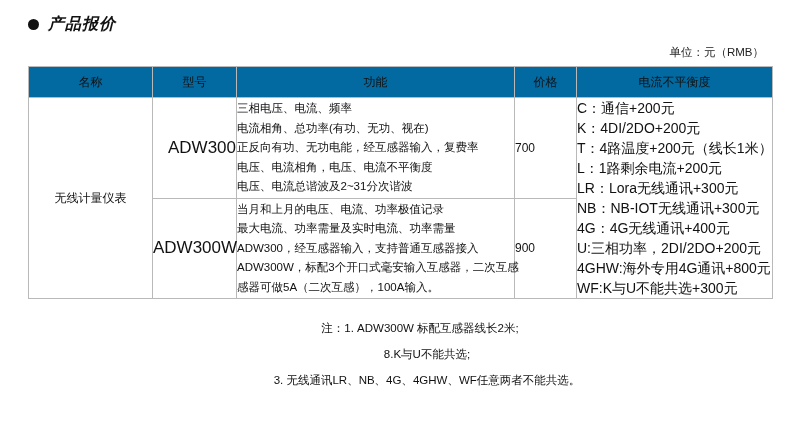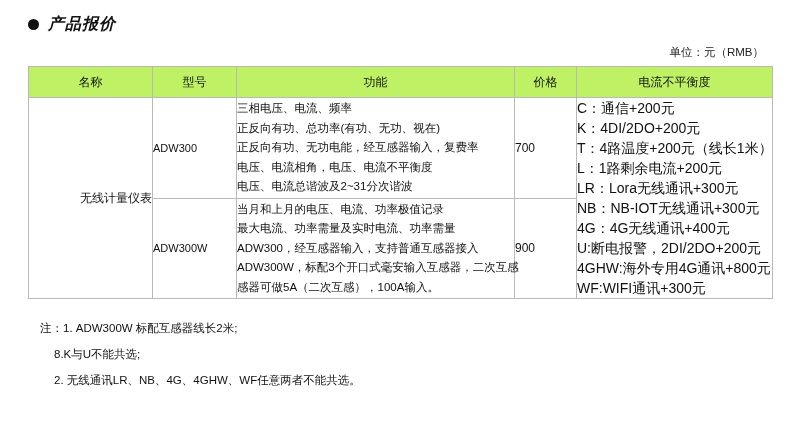--- a/index.html
+++ b/index.html
@@ -62,41 +62,41 @@
     border-collapse: collapse;
     table-layout: fixed;
     font-size: 11.5px;
   }
   table.quote td, table.quote th {
     border: 1px solid #b9b9b9;
     padding: 0;
     vertical-align: middle;
   }
   thead th {
-    background: #bef264;
+    background: #0369a1;
     font-weight: normal;
     font-size: 12px;
     height: 30px;
     text-align: center;
     color: #111111;
   }
   .col-name  { width: 124px; }
   .col-model { width: 84px; }
   .col-func  { width: 278px; }
   .col-price { width: 62px; }
   .col-aux   { width: 196px; }
 
   td.cell-name {
+    text-align: center;
+    font-size: 12px;
+    color: #111;
+  }
+  td.cell-model {
     text-align: right;
-    font-size: 12px;
-    color: #111;
-  }
-  td.cell-model {
-    text-align: left;
-    font-size: 11px;
+    font-size: 17px;
     color: #111;
   }
   td.cell-price {
     text-align: left;
     font-size: 12px;
     color: #111;
   }
   td.cell-func {
     padding: 9px 6px 9px 10px;
     vertical-align: top;
@@ -116,20 +116,21 @@
     font-size: 14px;
     color: #111;
     white-space: nowrap;
   }
 
   
   .notes {
     margin: 16px 0 0 40px;
     font-size: 11.5px;
     color: #111;
+    text-align: center;
   }
   .note-line {
     line-height: 26px;
   }
   .note-indent {
     padding-left: 14px;
   }
 </style>
 </head>
 <body>
@@ -160,53 +161,53 @@
           <th>价格</th>
           <th>电流不平衡度</th>
         </tr>
       </thead>
       <tbody>
         <tr>
           <td class="cell-name" rowspan="2">无线计量仪表</td>
           <td class="cell-model">ADW300</td>
           <td class="cell-func">
             <div class="line">三相电压、电流、频率</div>
-            <div class="line">正反向有功、总功率(有功、无功、视在)</div>
+            <div class="line">电流相角、总功率(有功、无功、视在)</div>
             <div class="line">正反向有功、无功电能，经互感器输入，复费率</div>
             <div class="line">电压、电流相角，电压、电流不平衡度</div>
             <div class="line">电压、电流总谐波及2~31分次谐波</div>
           </td>
           <td class="cell-price">700</td>
           <td class="cell-aux" rowspan="2">
             <div class="aux-line">C：通信+200元</div>
             <div class="aux-line">K：4DI/2DO+200元</div>
             <div class="aux-line">T：4路温度+200元（线长1米）</div>
             <div class="aux-line">L：1路剩余电流+200元</div>
             <div class="aux-line">LR：Lora无线通讯+300元</div>
             <div class="aux-line">NB：NB-IOT无线通讯+300元</div>
             <div class="aux-line">4G：4G无线通讯+400元</div>
-            <div class="aux-line">U:断电报警，2DI/2DO+200元</div>
+            <div class="aux-line">U:三相功率，2DI/2DO+200元</div>
             <div class="aux-line">4GHW:海外专用4G通讯+800元</div>
-            <div class="aux-line">WF:WIFI通讯+300元</div>
+            <div class="aux-line">WF:K与U不能共选+300元</div>
           </td>
         </tr>
         <tr>
           <td class="cell-model">ADW300W</td>
           <td class="cell-func">
             <div class="line">当月和上月的电压、电流、功率极值记录</div>
             <div class="line">最大电流、功率需量及实时电流、功率需量</div>
             <div class="line">ADW300，经互感器输入，支持普通互感器接入</div>
             <div class="line">ADW300W，标配3个开口式毫安输入互感器，二次互感</div>
             <div class="line">感器可做5A（二次互感），100A输入。</div>
           </td>
           <td class="cell-price">900</td>
         </tr>
       </tbody>
     </table>
   </div>
 
   <div class="notes">
     <div class="note-line">注：1. ADW300W 标配互感器线长2米;</div>
     <div class="note-line note-indent">8.K与U不能共选;</div>
-    <div class="note-line note-indent">2. 无线通讯LR、NB、4G、4GHW、WF任意两者不能共选。</div>
+    <div class="note-line note-indent">3. 无线通讯LR、NB、4G、4GHW、WF任意两者不能共选。</div>
   </div>
 
 </div>
 
 </body></html>

